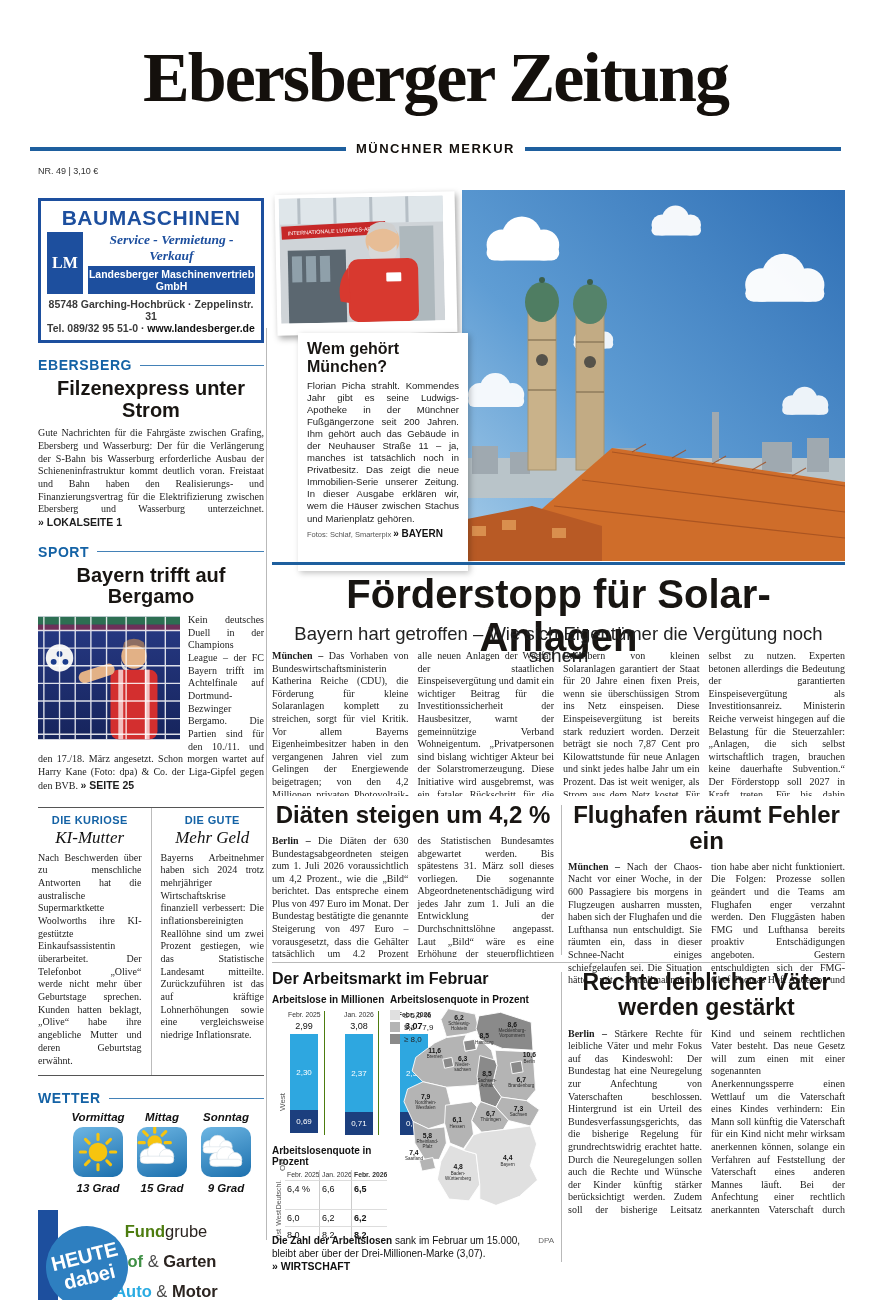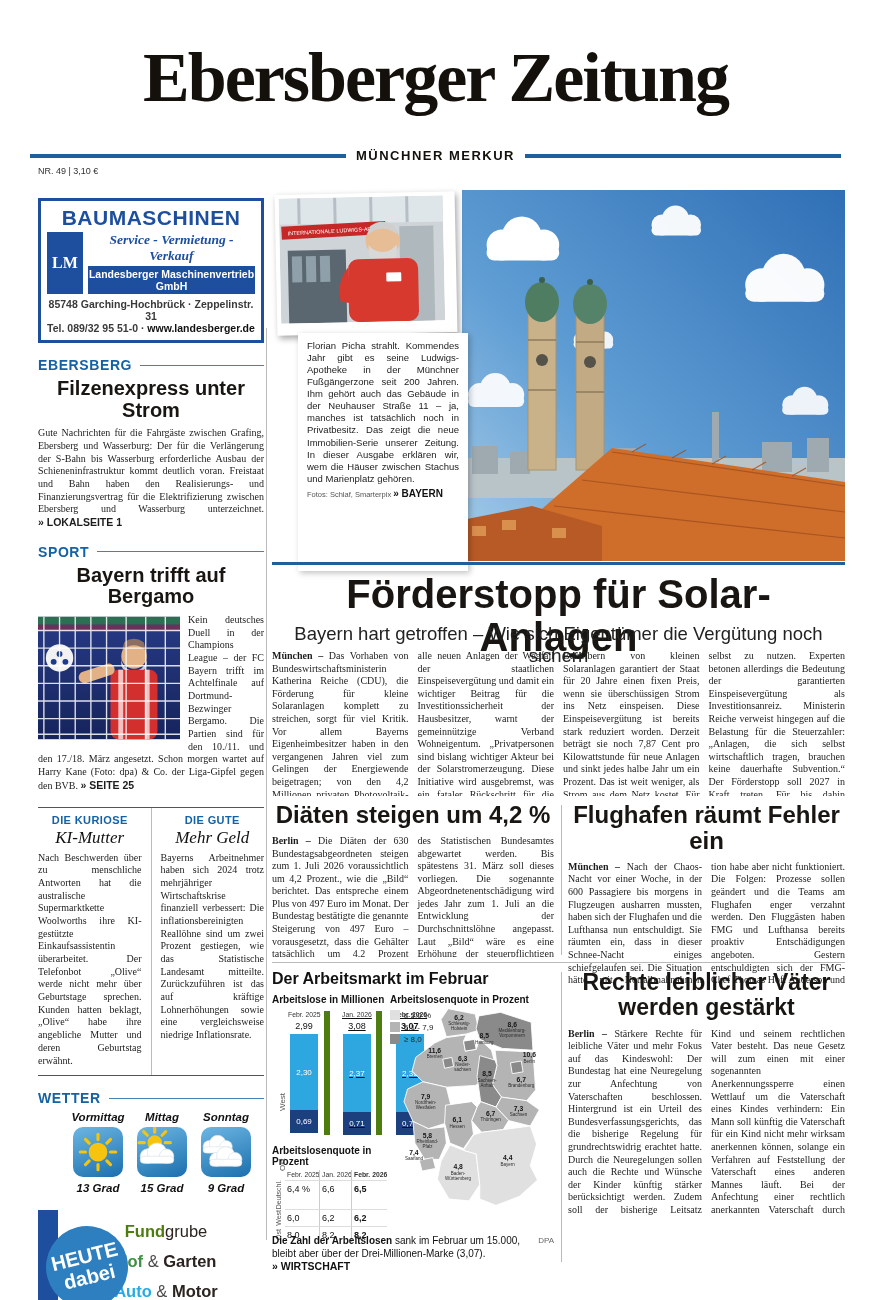--- a/index.html
+++ b/index.html
@@ -1,21 +1,21 @@
 <!DOCTYPE html>
 <html><head>
 <meta charset="utf-8">
 <style>
   html,body{margin:0;padding:0;background:#fff;}
   .page{position:relative;width:871px;height:1300px;background:#fff;overflow:hidden;
         font-family:"Liberation Sans",sans-serif;color:#111;}
   
   .masthead-title{position:absolute;left:0;top:38px;width:100%;text-align:center;
      font-family:"Liberation Serif",serif;font-weight:bold;font-size:70px;letter-spacing:-2px;color:#14100c;}
-  .mm-row{position:absolute;left:30px;top:148px;width:811px;display:flex;align-items:center;gap:10px;}
+  .mm-row{position:absolute;left:30px;top:141px;width:811px;display:flex;align-items:center;gap:10px;}
   .mm-row .rule{flex:1;height:4px;background:#1e5f9e;}
   .mm-label{font-weight:bold;font-size:13px;letter-spacing:1.5px;color:#14100c;}
   .dateline{position:absolute;left:0;top:160px;width:100%;text-align:center;font-weight:bold;font-size:15px;letter-spacing:.5px;}
   .issue{position:absolute;left:38px;top:166px;font-size:9px;color:#333;}
   
   .sec-head{display:flex;align-items:center;gap:8px;margin:0 0 5px 0;}
   .sec-head .t{font-weight:bold;font-size:14px;letter-spacing:.6px;color:#1462a5;}
   .sec-head .ln{flex:1;height:1px;background:#1462a5;opacity:.8;}
   .h-sans{font-weight:bold;text-align:center;line-height:1.08;color:#181512;}
   .serif{font-family:"Liberation Serif",serif;text-align:justify;color:#1c1c1c;}
@@ -76,21 +76,21 @@
   .art-head{font-size:24px;margin-bottom:7px;}
   .art-cols{display:flex;gap:9px;overflow:hidden;}
   .art-cols p{margin:0;flex:1;font-size:10px;line-height:1.26;}
   
   .chart{position:absolute;left:0;top:780px;width:282px;height:300px;}
   .chart-title{font-weight:bold;font-size:16px;margin-bottom:3px;}
   .c-label{font-weight:bold;font-size:10px;}
   .chart-left{position:absolute;left:0;top:24px;width:118px;}
   .bars-grid{display:flex;gap:4px;margin-top:6px;padding-left:16px;}
   .bar-col{width:32px;text-align:center;}
-  .bar-col + .bar-col{border-left:6px solid #4d7c0f;padding-left:12px;text-decoration:underline;}
+  .bar-col + .bar-col{border-left:1px solid #4d7c0f;padding-left:19px;}
   .bar-cat{font-size:6.8px;color:#333;height:10px;white-space:nowrap;}
   .bar-total{font-size:9px;height:13px;}
   .b{font-weight:bold;}
   .bar-stack{width:28px;margin:0 auto;display:flex;flex-direction:column;}
   .seg{color:#fff;font-size:8px;display:flex;align-items:center;justify-content:center;}
   .rot-lab{position:absolute;font-size:8px;color:#555;transform:rotate(-90deg);transform-origin:left top;}
   .qt{margin-top:10px;}
   .qt-grid{display:grid;grid-template-columns:13px 34px 32px 36px;margin-top:3px;}
   .qt-h{font-size:6.8px;color:#333;border-left:1px solid #ccc;padding:1px 0 2px 2px;white-space:nowrap;}
   .qt-h.first{border-left:none;}
@@ -394,20 +394,21 @@
         <circle cx="103" cy="44" r="17" fill="#e7bd96"></circle>
         <path d="M89,48 a17,17 0 0 0 28,0 l0,8 a14,10 0 0 1 -28,0 Z" fill="#d8d8d8"></path>
         <path d="M88,38 q15,-12 30,0 l-3,-9 q-12,-8 -24,0 Z" fill="#cfcfcf"></path>
         <rect x="68" y="62" width="70" height="63" rx="10" fill="#d8392f"></rect>
         <rect x="106" y="76" width="15" height="9" rx="1" fill="#fff"></rect>
         <path d="M68,70 q-12,14 -8,34 l10,2 Z" fill="#d8392f"></path>
       </svg>
     </div>
 
     <div class="infobox">
+      <div class="ib-head">Wem gehört München?</div>
       <div class="ib-body">Florian Picha strahlt. Kommendes Jahr gibt es seine Ludwigs-Apotheke in der Münchner Fußgängerzone seit 200 Jahren. Ihm gehört auch das Gebäude in der Neuhauser Straße 11 – ja, manches ist tatsächlich noch in Privatbesitz. Das zeigt die neue Immobilien-Serie unserer Zeitung. In dieser Ausgabe erklären wir, wem die Häuser zwischen Stachus und Marienplatz gehören.</div>
       <div class="ib-credit"><span>Fotos: Schlaf, Smarterpix </span><span class="jump" style="font-size:10px;color:#111;">» BAYERN</span></div>
     </div>
 
     <div class="blue-rule"></div>
 
     <div class="h-sans lead-head">Förderstopp für Solar-Anlagen</div>
     <div class="lead-sub">Bayern hart getroffen – Wie sich Eigentümer die Vergütung noch sichern</div>
 
     <div class="lead-cols serif">

